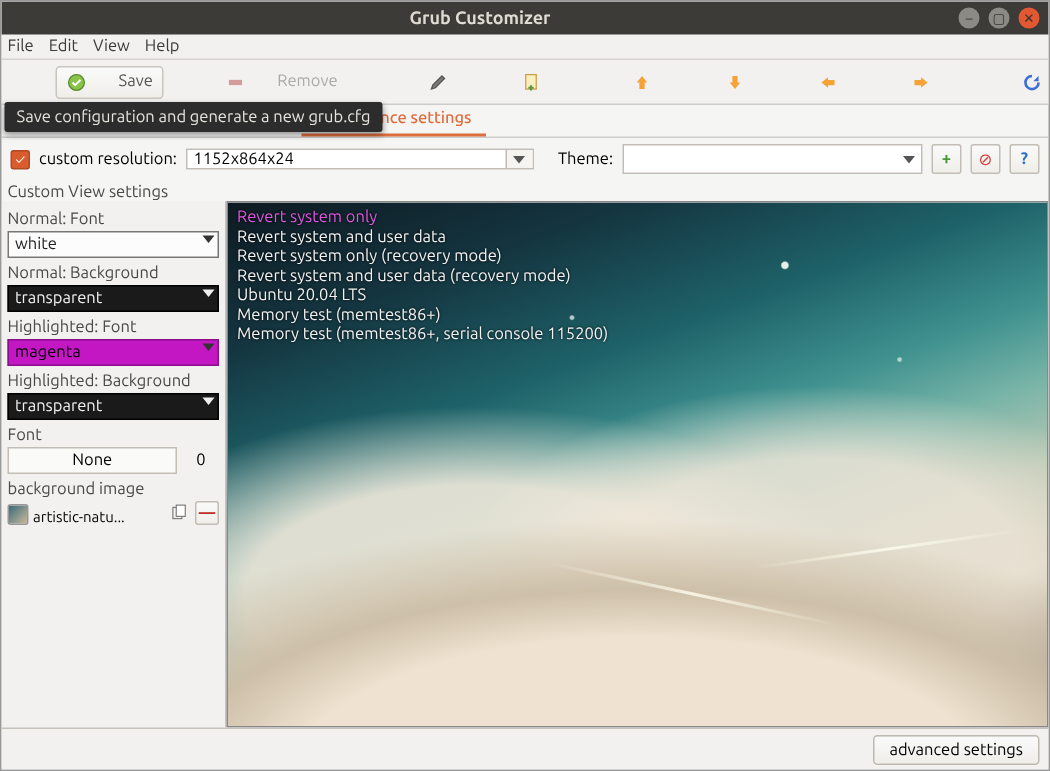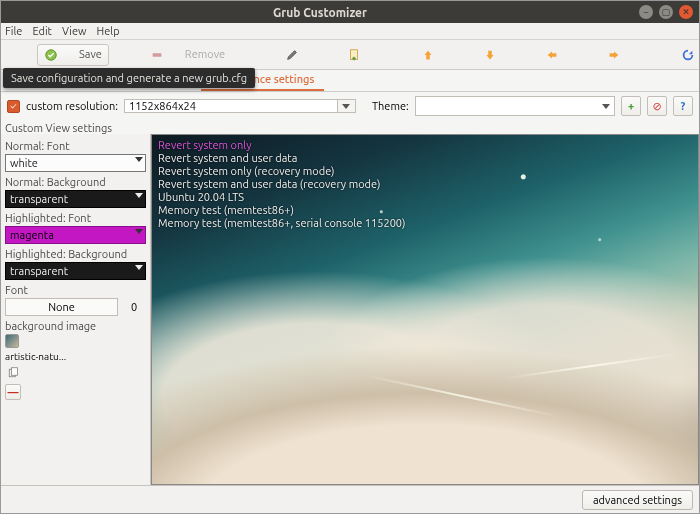--- a/index.html
+++ b/index.html
@@ -36,21 +36,21 @@
   .sidebar label { color: #4b4946; font-size: 11px; margin-top: 2px; }
   .combo { height: 18px; border: 1px solid #777; display: flex; align-items: center; padding: 0 4px; position: relative; font-size: 11px; }
   .combo .caret { position: absolute; right: 2px; top: 2px; border-left: 4px solid transparent; border-right: 4px solid transparent; border-top: 5px solid #333; }
   .combo.white { background: #fcfcfc; color: #222; }
   .combo.black { background: #1a1a1a; color: #f0f0f0; border-color: #000; }
   .combo.black .caret { border-top-color: #eee; }
   .combo.magenta { background: #c217c2; color: #000; border-color: #8a0f8a; }
   .font-row { display: flex; align-items: center; gap: 4px; }
   .font-none { flex: 1; text-align: center; border: 1px solid #c2bdb6; height: 18px; line-height: 16px; background: #fafaf8; }
   .font-size { width: 24px; text-align: center; }
-  .bg-row { display: flex; align-items: flex-start; gap: 3px; flex-direction: column; }
+  .bg-row { display: flex; align-items: flex-end; gap: 3px; }
   .bg-chip { width: 14px; height: 14px; background: linear-gradient(135deg,#3a6a7a,#c9b89a); border: 1px solid #999; border-radius: 2px; }
   .bg-name { flex: 1; white-space: nowrap; overflow: hidden; text-overflow: ellipsis; font-size: 10px; }
   .bg-copy { width: 16px; height: 16px; display:flex; align-items:center; justify-content:center; }
   .bg-del { width: 16px; height: 16px; background: linear-gradient(#fafafa,#efeee9); border: 1px solid #c2bdb6; border-radius:2px; display:flex;align-items:center;justify-content:center; color:#c03020; font-weight:bold; }
   .preview-wrap { flex: 1; position: relative; border: 1px solid #888; margin: 0 0 0 0; overflow: hidden; }
   .sky { position: absolute; inset: 0; background:
      radial-gradient(circle at 68% 12%, rgba(255,255,245,.9) 0 2px, transparent 3px),
      radial-gradient(circle at 42% 22%, rgba(255,255,245,.7) 0 1px, transparent 2px),
      radial-gradient(circle at 82% 30%, rgba(255,255,245,.6) 0 1px, transparent 2px),
      radial-gradient(ellipse 140% 90% at 50% 110%, #efe2d0 0 30%, #cdbfa8 40%, transparent 55%),

